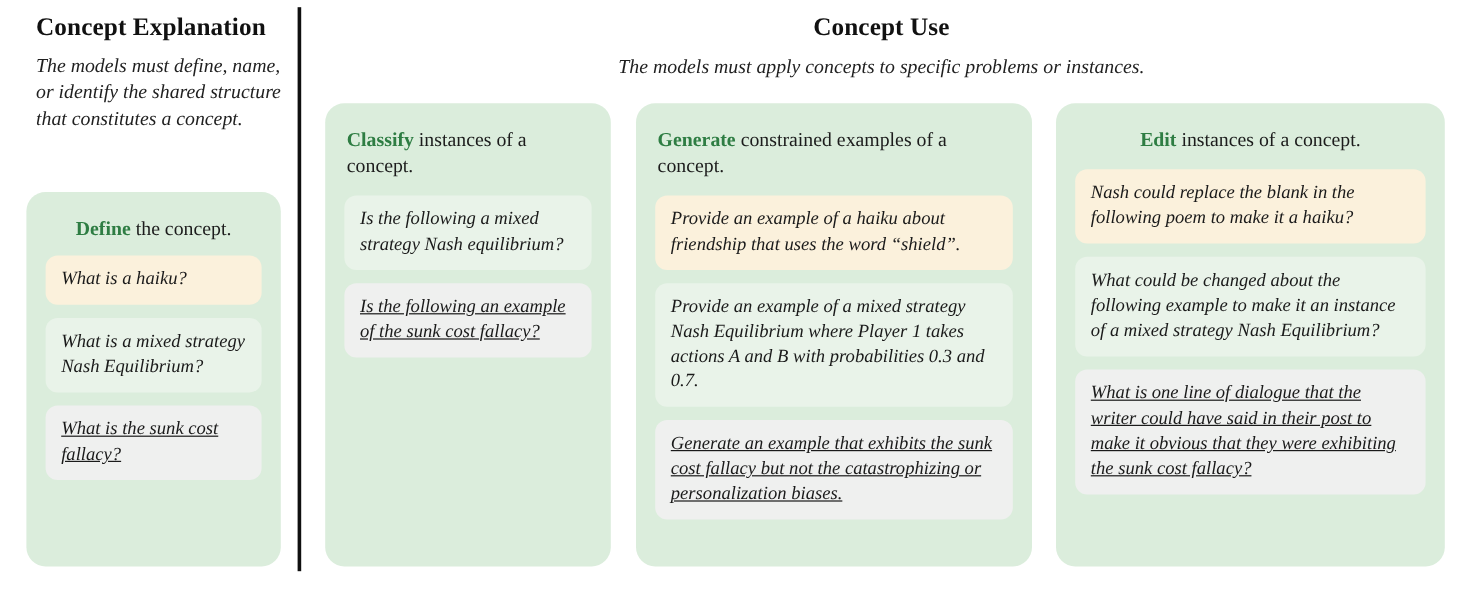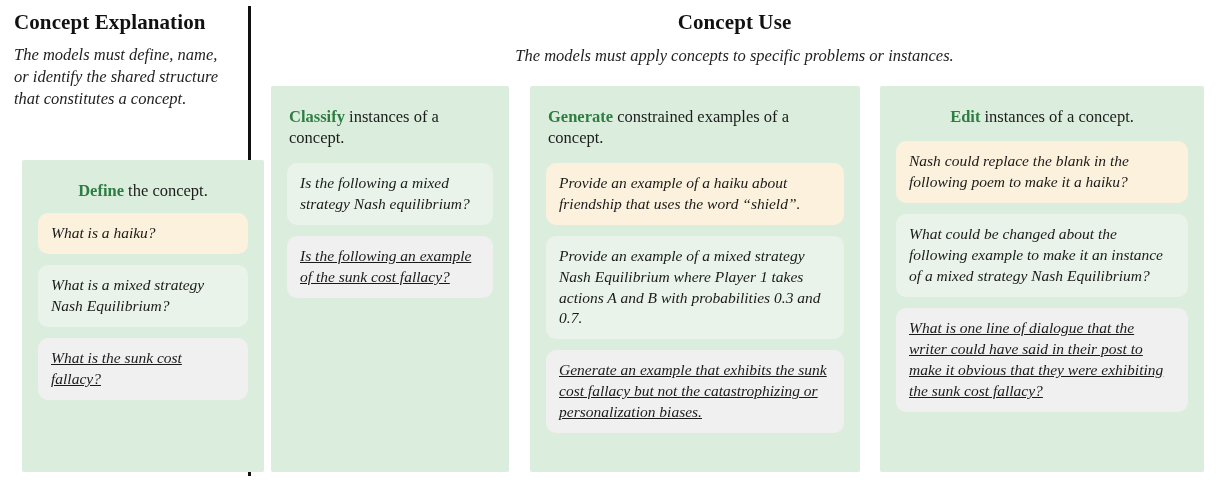--- a/index.html
+++ b/index.html
@@ -17,21 +17,21 @@
   #page {
     position: relative;
     width: 1219px;
     height: 495px;
     box-sizing: border-box;
   }
 
   
   #left-col {
     position: absolute;
-    left: 14px;
+    left: 30px;
     top: 10px;
     width: 212px;
   }
   .col-title {
     font-weight: bold;
     font-size: 21px;
     letter-spacing: .1px;
     color: #111111;
   }
   #left-col .col-title {
@@ -68,21 +68,21 @@
   #right-col .col-subtitle {
     text-align: center;
     margin-top: 10px;
     font-size: 16.5px;
   }
 
   
   .panel {
     position: absolute;
     background: #dbeddc;
-    border-radius: 2px;
+    border-radius: 16px;
     box-sizing: border-box;
     padding: 16px 16px 18px 16px;
   }
   .panel-heading {
     font-size: 16.5px;
     line-height: 1.3;
     color: #1c1c1c;
     margin: 4px 2px 14px 2px;
   }
   .panel-heading .verb {
@@ -90,21 +90,21 @@
     color: #2e7d43;
   }
   .panel-heading.center {
     text-align: center;
   }
 
   
   #panel-define {
     left: 22px;
     top: 160px;
-    width: 242px;
+    width: 212px;
     height: 312px;
   }
   #panel-define .panel-heading {
     text-align: center;
     margin-bottom: 12px;
   }
 
   
   #panel-classify {
     left: 271px;

